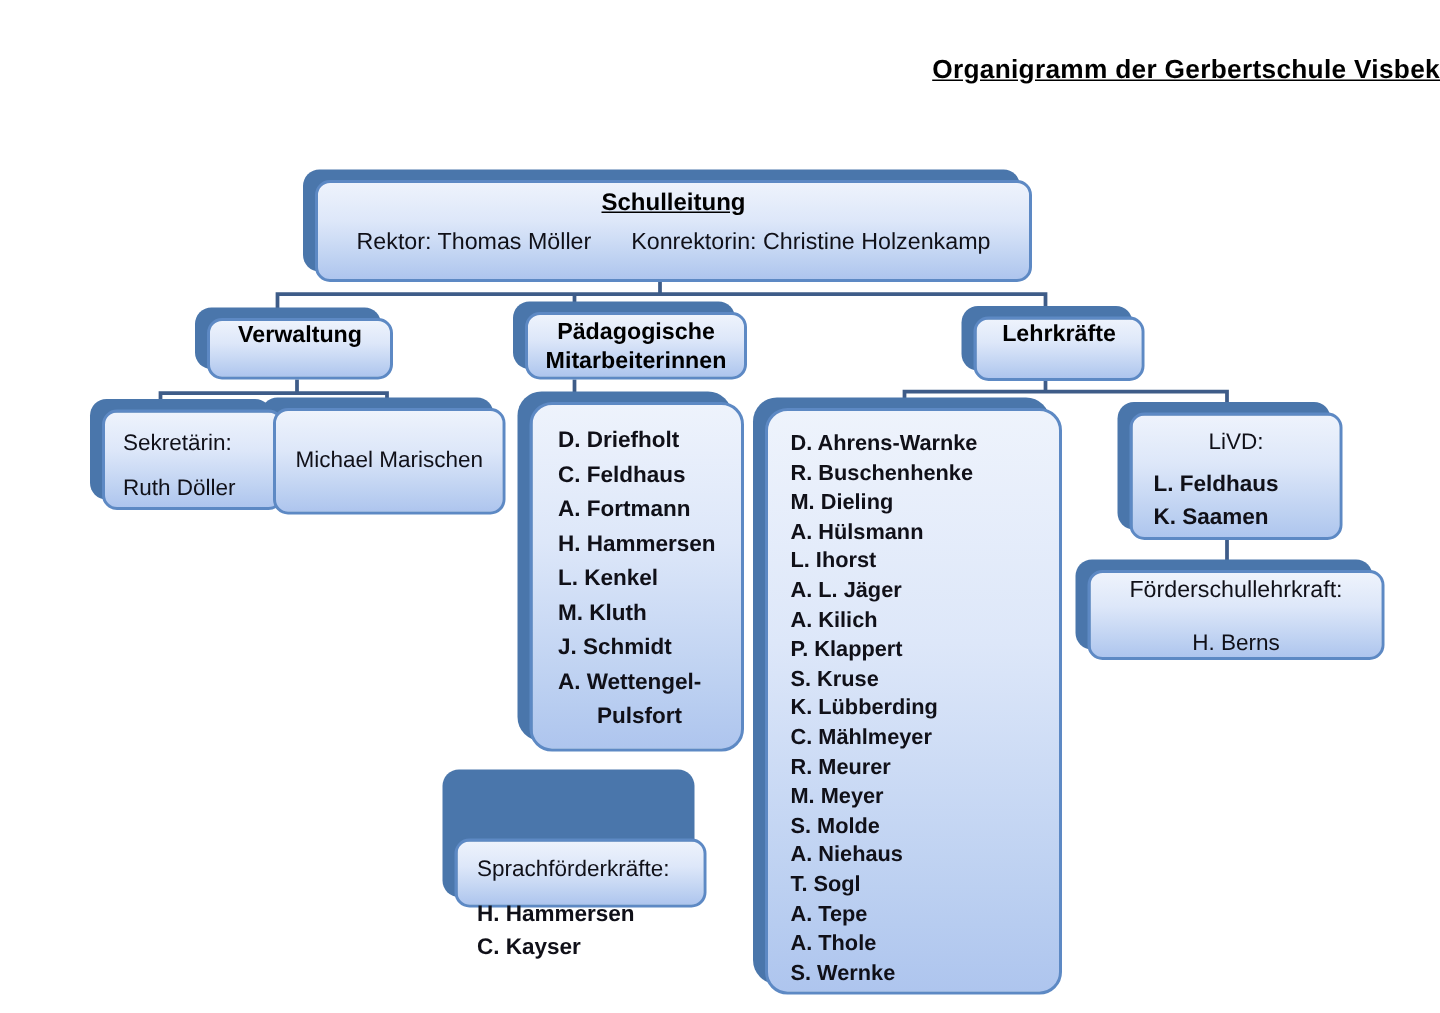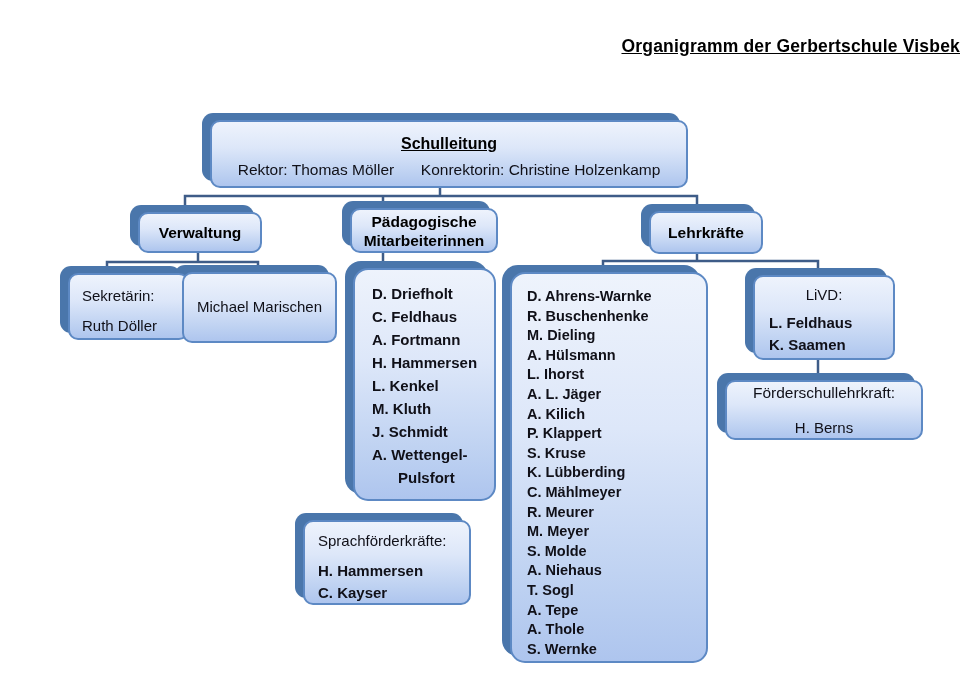--- a/index.html
+++ b/index.html
@@ -20,21 +20,21 @@
     background:#4a76ab;border-radius:11px;
   }
   .face{
     position:absolute;inset:0;box-sizing:border-box;
     border:2px solid #5d89c4;border-radius:10px;
     background:linear-gradient(180deg,#eef3fc 0%,#dde7f9 40%,#bcd0f1 82%,#aec5ee 100%);
     z-index:1;
   }
   .big .face{border-radius:15px;}
   .big.node::before{border-radius:16px;}
-  .center-col{display:flex;flex-direction:column;align-items:center;justify-content:center;text-align:center;}
+  .center-col{display:flex;flex-direction:column;align-items:center;text-align:center;}
   .hd{font-weight:bold;font-size:15.5px;color:#000;line-height:19px;}
   .hd-underline{text-decoration:underline;}
   .body-txt{font-size:15px;line-height:20px;}
   .member-list{font-size:14.5px;font-weight:bold;}
   .member-list .member{padding-left:26px;text-indent:-26px;}
   .svg-layer{position:absolute;left:0;top:0;z-index:0;}
 </style>
 </head>
 <body>
 
@@ -105,21 +105,21 @@
         <div class="member">H. Hammersen</div>
         <div class="member">L. Kenkel</div>
         <div class="member">M. Kluth</div>
         <div class="member">J. Schmidt</div>
         <div class="member">A. Wettengel-Pulsfort</div>
       </div>
   </div>
 </div>
 
 <div class="node" style="left:303px;top:520px;width:168px;height:85px;">
-  <div class="face" style="padding:9px 0 12px 13px;">
+  <div class="face" style="padding:9px 0 12px 13px;margin-top:39px;">
     <div class="body-txt">Sprachförderkräfte:</div>
     <div class="member-list" style="font-size:15px;line-height:21.5px;margin-top:9px;">
         <div class="member">H. Hammersen</div>
         <div class="member">C. Kayser</div>
       </div>
   </div>
 </div>
 
 <div class="node big" style="left:510px;top:272px;width:198px;height:391px;">
   <div class="face" style="padding:13px 6px 0 15px;">

